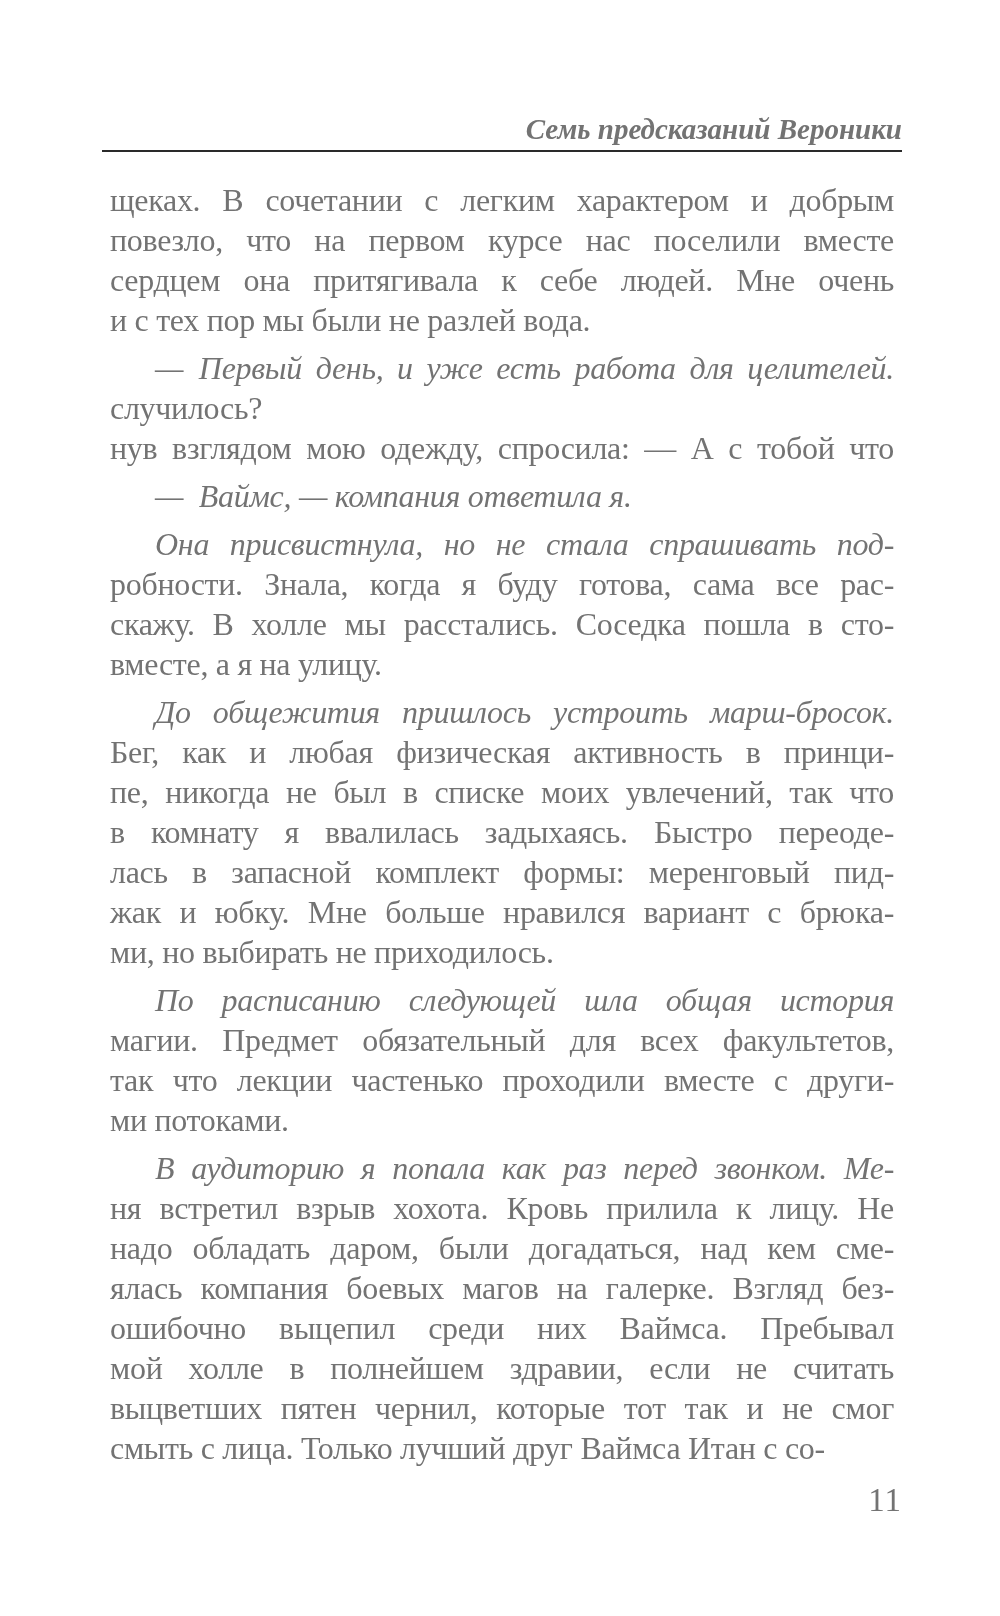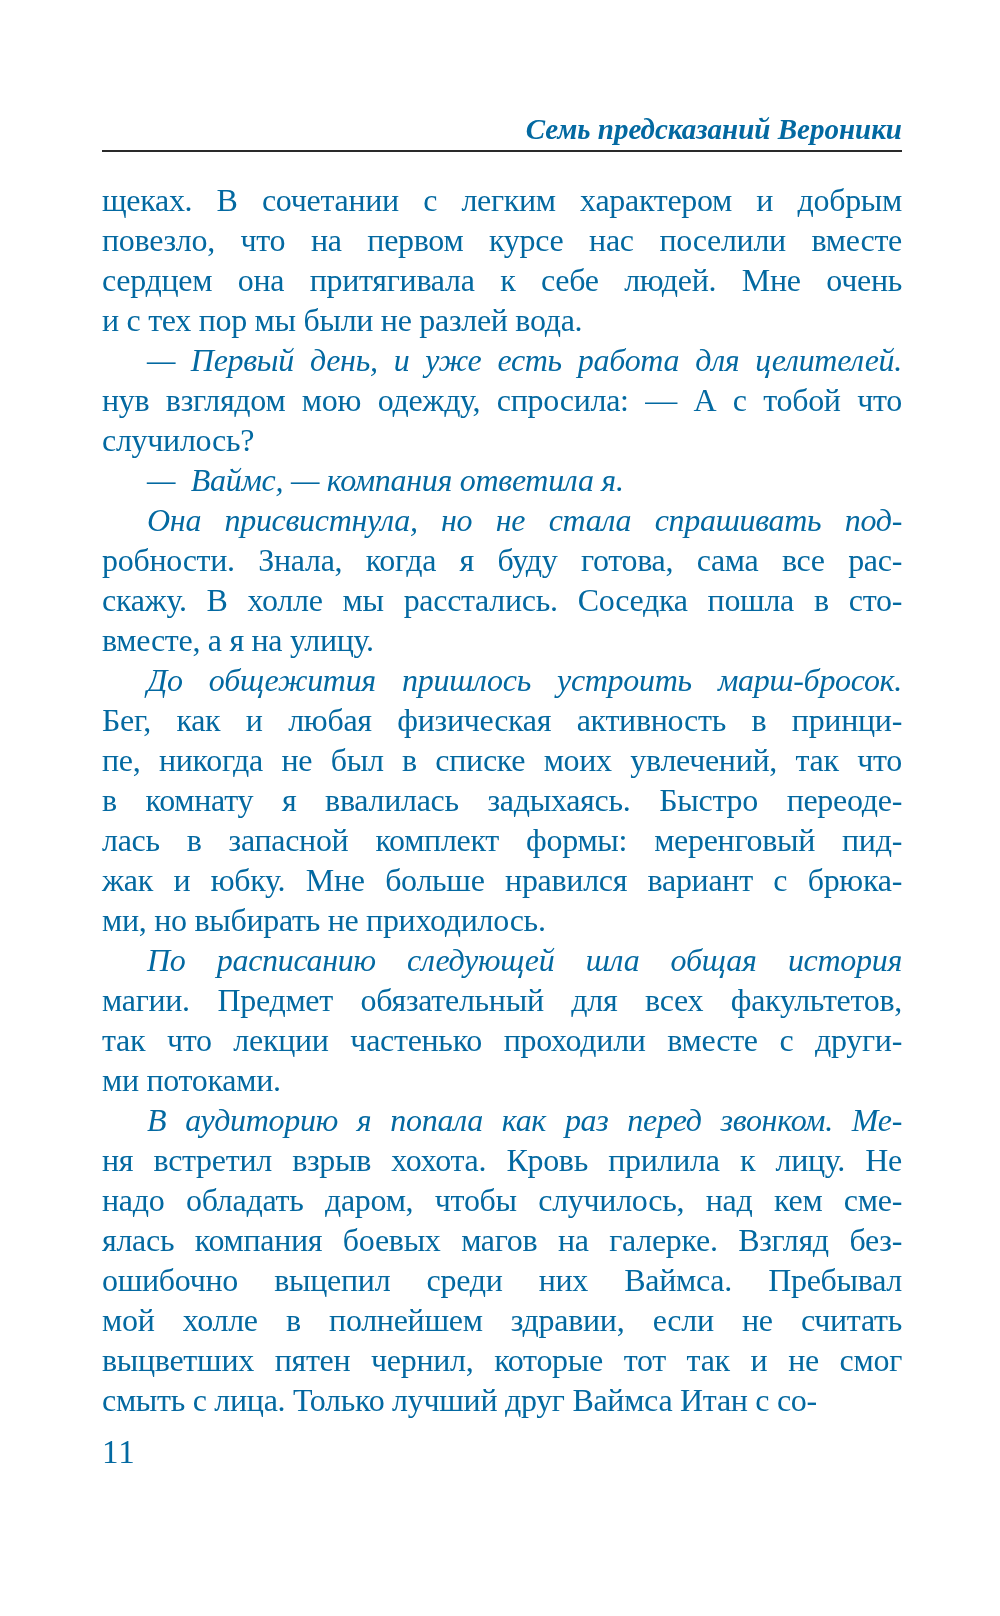--- a/index.html
+++ b/index.html
@@ -8,21 +8,21 @@
     background: #ffffff;
   }
   .page {
     position: relative;
     width: 1000px;
     height: 1616px;
     background: #ffffff;
     box-sizing: border-box;
     padding: 112px 98px 0 102px;
     font-family: "Liberation Serif", "DejaVu Serif", serif;
-    color: #0369a1;
+    color: #737373;
     overflow: hidden;
   }
   .running-header {
     text-align: right;
     font-size: 29px;
     line-height: 34px;
     font-weight: bold;
     font-style: italic;
     white-space: nowrap;
   }
@@ -30,35 +30,35 @@
     border: none;
     border-top: 2px solid #2a2a2a;
     margin: 4px 0 0 0;
   }
   .page-body {
     margin-top: 28px;
     font-size: 32px;
     line-height: 40px;
     letter-spacing: -0.3px;
   }
-  .para { margin: 0; }
+  .para { margin: 8px; }
   .line {
     text-align: justify;
     text-align-last: justify;
     white-space: normal;
   }
   .line.last {
     text-align-last: left;
   }
   .para.indent .line.first {
     text-indent: 45px;
     font-style: italic;
   }
   .folio {
-    text-align: left;
+    text-align: right;
     font-size: 33px;
     line-height: 40px;
     margin-top: 12px;
     letter-spacing: 1px;
   }
 </style>
 </head>
 <body>
 
 <div class="page">
@@ -66,22 +66,22 @@
   <hr class="header-rule">
   <div class="page-body">
       <div class="para">
         <div class="line first">щеках. В сочетании с легким характером и добрым</div>
         <div class="line">повезло, что на первом курсе нас поселили вместе</div>
         <div class="line">сердцем она притягивала к себе людей. Мне очень</div>
         <div class="line last">и с тех пор мы были не разлей вода.</div>
       </div>
       <div class="para indent">
         <div class="line first">— Первый день, и уже есть работа для целителей.</div>
+        <div class="line last">случилось?</div>
         <div class="line">нув взглядом мою одежду, спросила: — А с тобой что</div>
-        <div class="line last">случилось?</div>
       </div>
       <div class="para indent">
         <div class="line first last">— Ваймс, — компания ответила я.</div>
       </div>
       <div class="para indent">
         <div class="line first">Она присвистнула, но не стала спрашивать под-</div>
         <div class="line">робности. Знала, когда я буду готова, сама все рас-</div>
         <div class="line">скажу. В холле мы расстались. Соседка пошла в сто-</div>
         <div class="line last">вместе, а я на улицу.</div>
       </div>
@@ -96,21 +96,21 @@
       </div>
       <div class="para indent">
         <div class="line first">По расписанию следующей шла общая история</div>
         <div class="line">магии. Предмет обязательный для всех факультетов,</div>
         <div class="line">так что лекции частенько проходили вместе с други-</div>
         <div class="line last">ми потоками.</div>
       </div>
       <div class="para indent">
         <div class="line first">В аудиторию я попала как раз перед звонком. Ме-</div>
         <div class="line">ня встретил взрыв хохота. Кровь прилила к лицу. Не</div>
-        <div class="line">надо обладать даром, чтобы случилось, над кем сме-</div>
+        <div class="line">надо обладать даром, были догадаться, над кем сме-</div>
         <div class="line">ялась компания боевых магов на галерке. Взгляд без-</div>
         <div class="line">ошибочно выцепил среди них Ваймса. Пребывал</div>
         <div class="line">мой холле в полнейшем здравии, если не считать</div>
         <div class="line">выцветших пятен чернил, которые тот так и не смог</div>
         <div class="line last">смыть с лица. Только лучший друг Ваймса Итан с со-</div>
       </div>
     </div>
   <div class="folio">11</div>
 </div>
 

